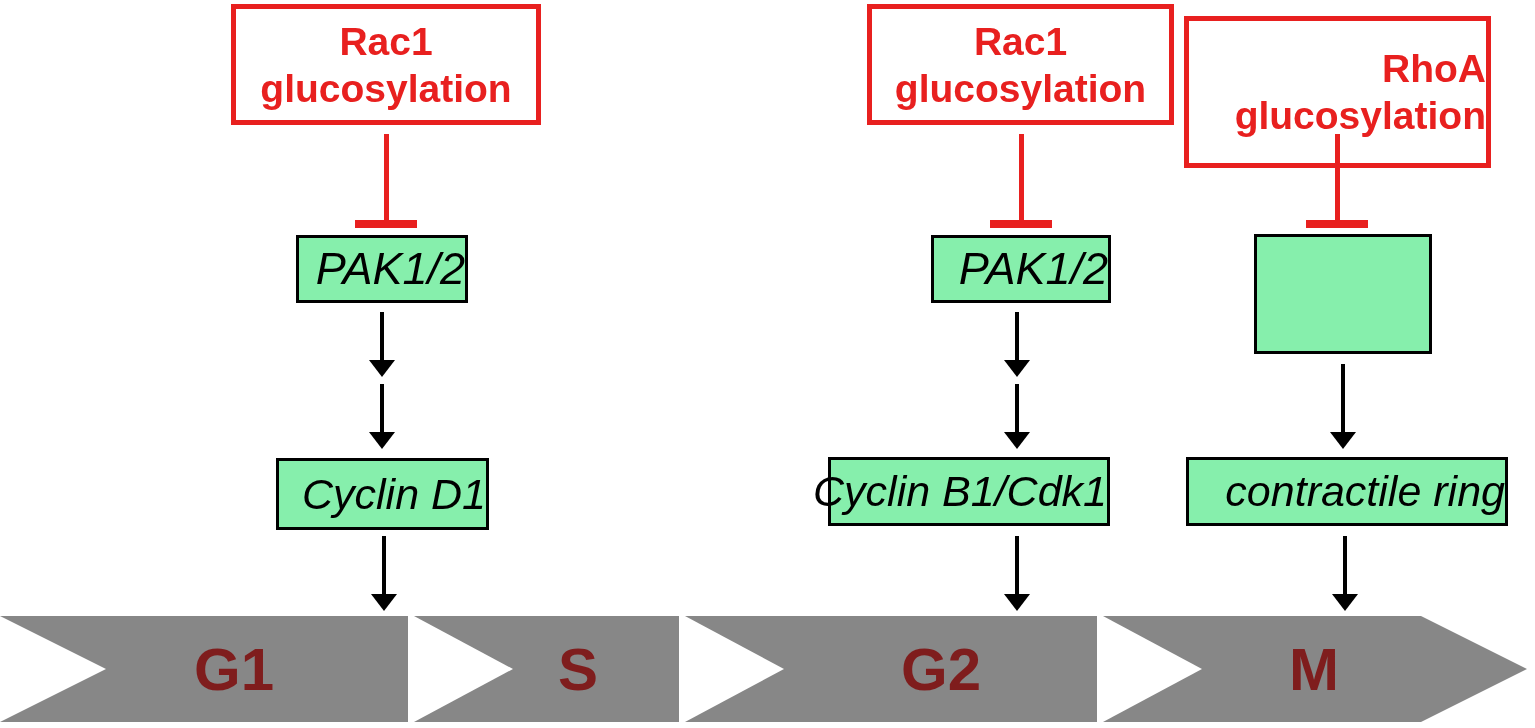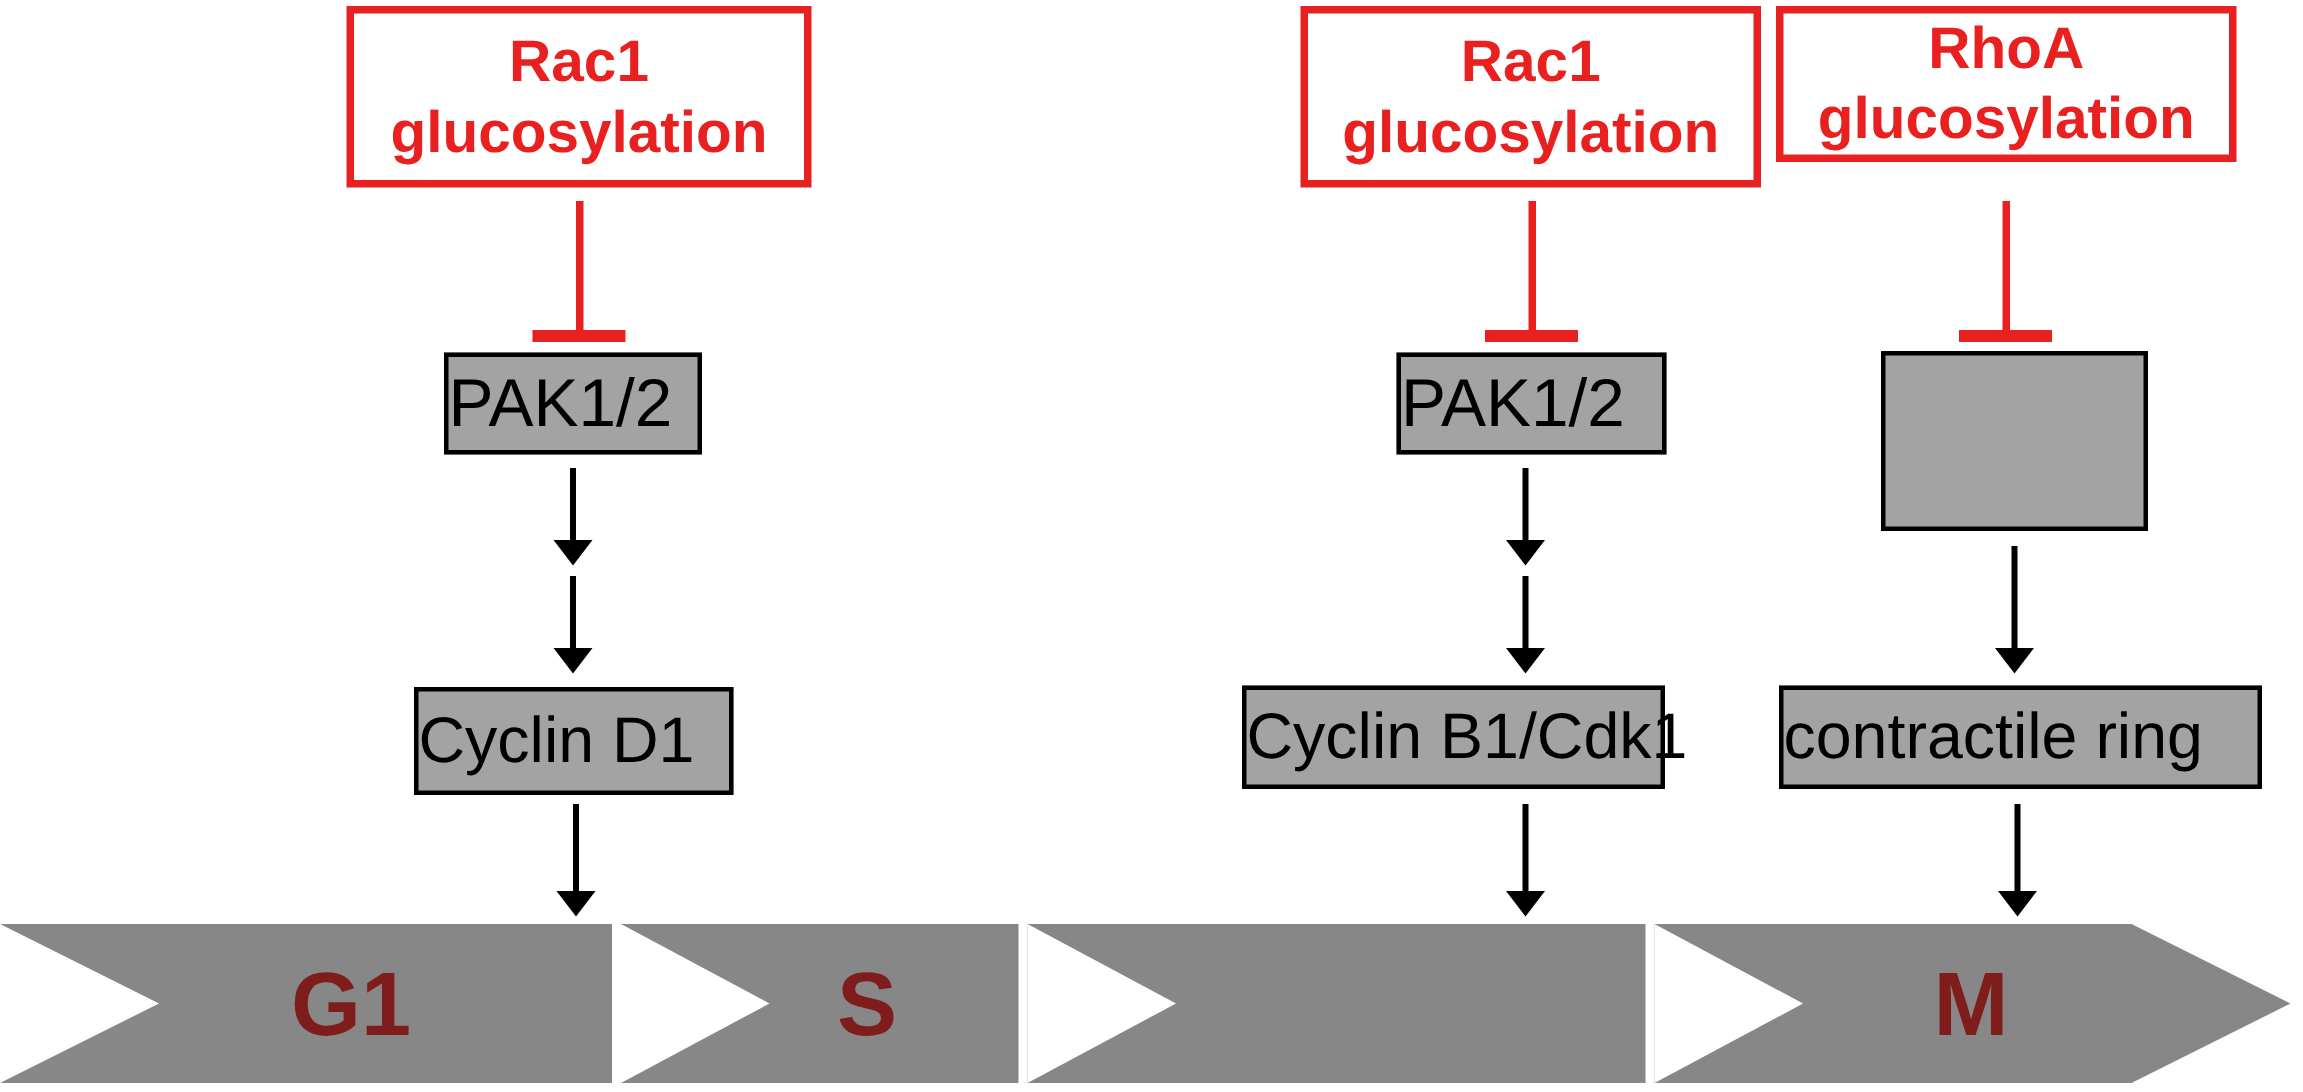--- a/index.html
+++ b/index.html
@@ -22,25 +22,26 @@
     line-height:47px;
     text-align:center;
     display:flex;flex-direction:column;justify-content:center;align-items:center;
     white-space:nowrap;
   }
   
   .nodebox{
     position:absolute;
     box-sizing:border-box;
     border:3px solid #000000;
-    background:#a3a3a3;
+    background:#86efac;
     color:#000000;
     text-align:center;
-    display:flex;flex-direction:column;justify-content:center;align-items:flex-start;
+    display:flex;flex-direction:column;justify-content:center;align-items:flex-end;
     white-space:nowrap;
+    font-style:italic;
   }
   .kinase{font-size:45px;}
   .effector{font-size:43px;}
   .rock{font-size:41px;line-height:50px;}
   .bold{font-weight:bold;}
   
   .tbar{position:absolute;}
   .tbar .stem{position:absolute;background:#e8201f;width:5px;}
   .tbar .bar{position:absolute;background:#e8201f;height:8px;width:62px;}
   
@@ -117,21 +118,21 @@
     <div class="head"></div>
   </div>
   <div class="nodebox effector" style="left:828px;top:457px;width:282px;height:69px;">
     <span>Cyclin B1/Cdk1</span>
   </div>
   <div class="arrow" style="left:1004px;top:536px;">
     <div class="shaft" style="height:58px;"></div>
     <div class="head"></div>
   </div>
 
-  <div class="redbox" style="left:1184px;top:4px;width:307px;height:104px;">
+  <div class="redbox" style="left:1184px;top:16px;width:307px;height:152px;align-items:flex-end;">
     <span>RhoA</span>
     <span>glucosylation</span>
   </div>
   <div class="tbar">
     <div class="stem" style="left:1335px;top:134px;height:88px;"></div>
     <div class="bar" style="left:1306px;top:220px;"></div>
   </div>
   <div class="nodebox rock" style="left:1254px;top:234px;width:178px;height:120px;">
   </div>
   <div class="arrow" style="left:1330px;top:364px;">
@@ -152,15 +153,16 @@
     <rect x="408" y="0" width="6" height="106" fill="#ffffff"></rect>
     <polygon points="414,0 513,53 414,106" fill="#ffffff"></polygon>
     <rect x="679" y="0" width="6" height="106" fill="#ffffff"></rect>
     <polygon points="685,0 784,53 685,106" fill="#ffffff"></polygon>
     <rect x="1097" y="0" width="6" height="106" fill="#ffffff"></rect>
     <polygon points="1103,0 1202,53 1103,106" fill="#ffffff"></polygon>
   </svg>
 
   <div class="phase" style="left:234px;">G1</div>
   <div class="phase" style="left:578px;">S</div>
+  <div class="phase" style="left:941px;">G2</div>
   <div class="phase" style="left:1314px;">M</div>
 
 </div>
 
 </body></html>

